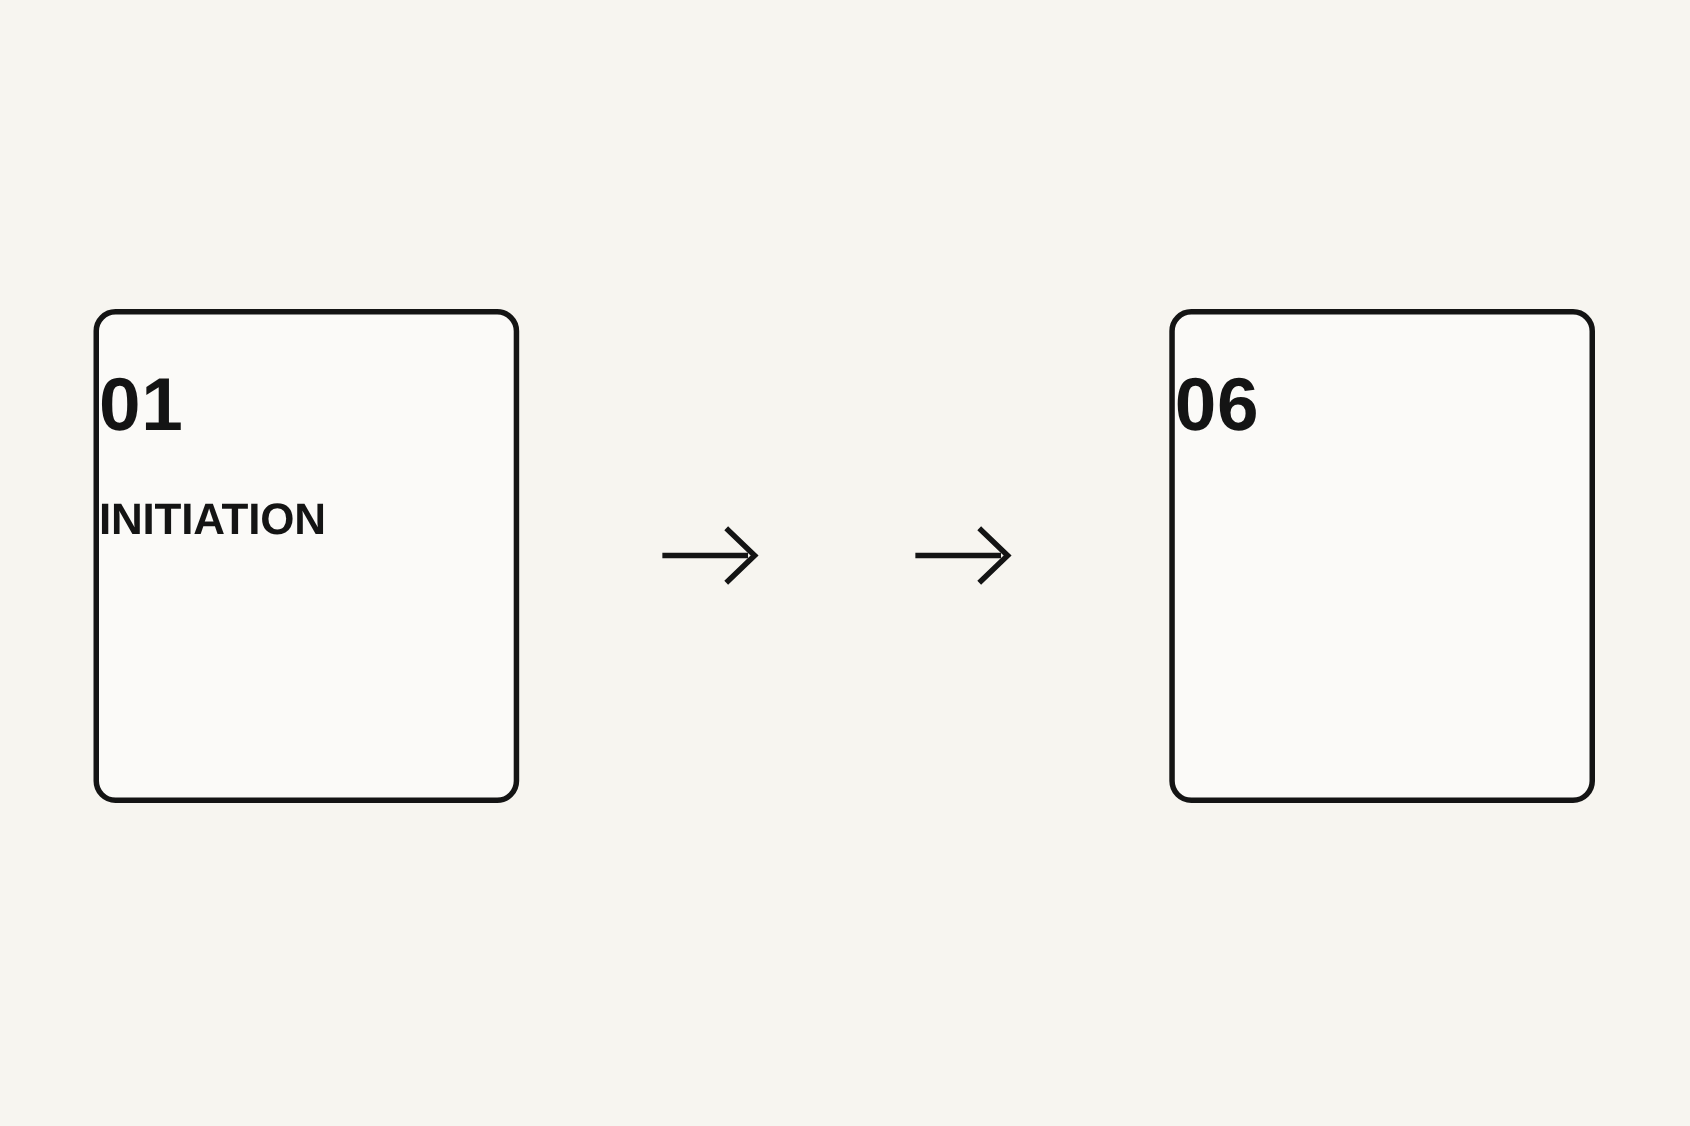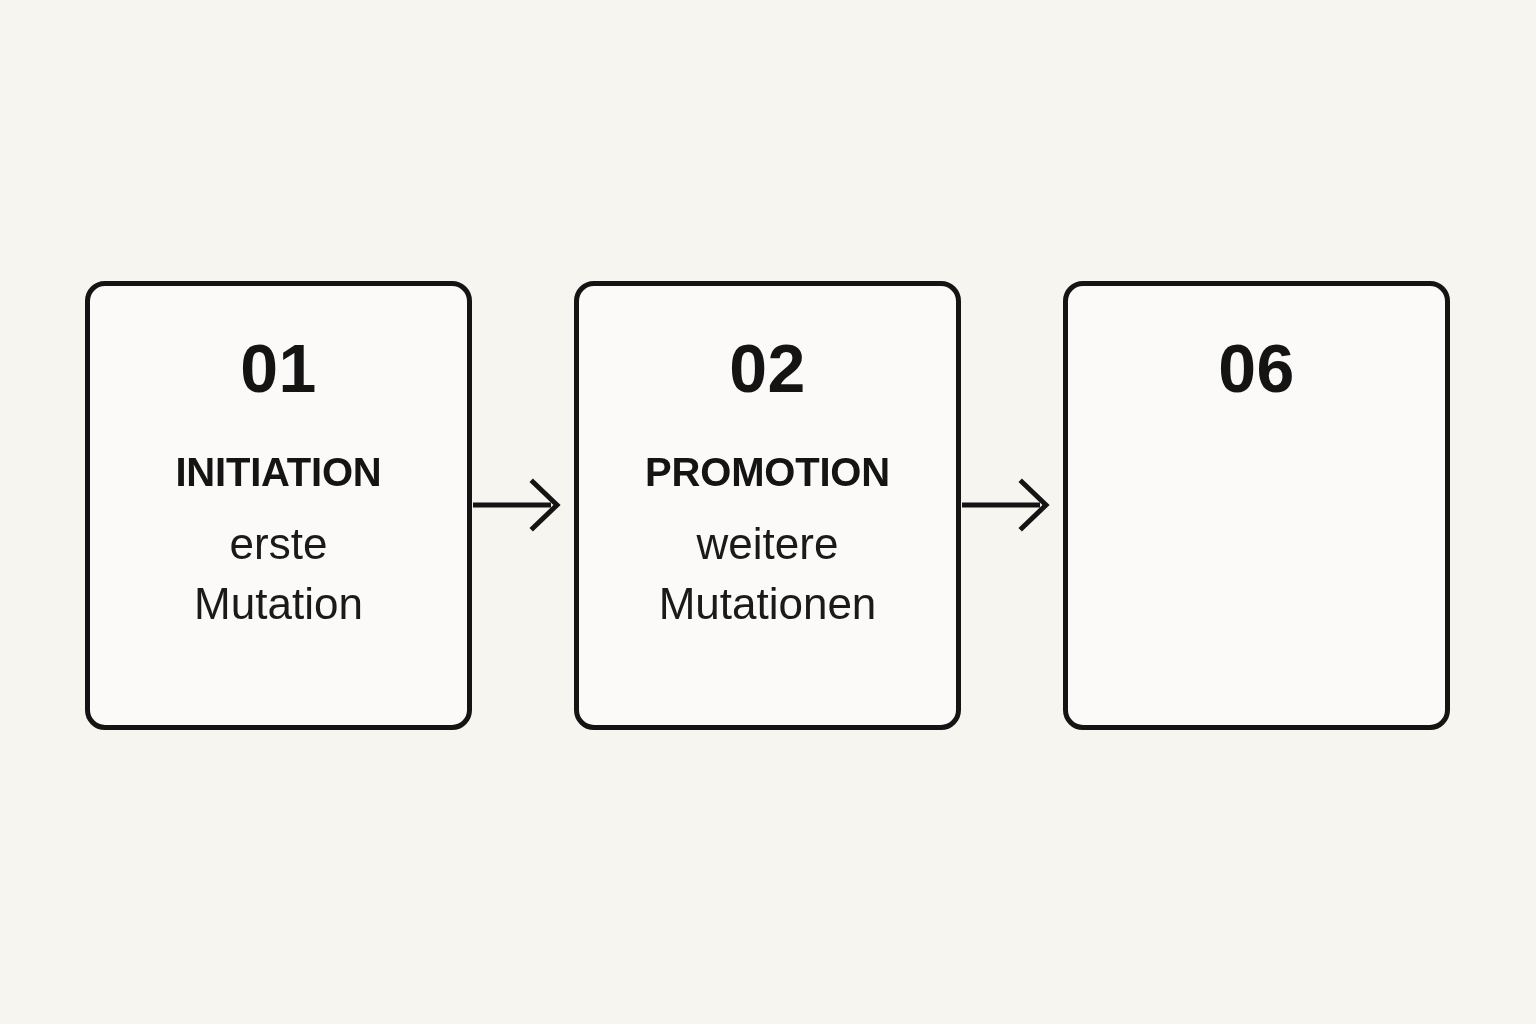--- a/index.html
+++ b/index.html
@@ -44,21 +44,21 @@
     flex: 0 0 387px;
   }
 
   .stage-inner {
     position: absolute;
     left: 0;
     right: 0;
     top: 48px;
     display: flex;
     flex-direction: column;
-    align-items: center;
+    align-items: flex-start;
     text-align: center;
   }
 
   .stage-number {
     font-size: 68px;
     font-weight: bold;
     color: #141414;
     line-height: 1;
     letter-spacing: 0.5px;
     margin: 0;
@@ -106,40 +106,30 @@
 <body>
 
 <div id="stage">
 
   <div class="flow">
 
     <div class="stage-box">
       <div class="stage-inner">
         <div class="stage-number">01</div>
         <div class="stage-title">INITIATION</div>
-        <div class="stage-desc">erste
-Mutation</div>
       </div>
     </div>
 
     <div class="connector">
       <svg width="101" height="60" viewBox="0 0 101 60">
         <line x1="0" y1="30" x2="78" y2="30" stroke="#141414" stroke-width="5"></line>
         <polyline points="60,7 84,30 60,53" fill="none" stroke="#141414" stroke-width="5" stroke-linecap="square" stroke-linejoin="miter"></polyline>
       </svg>
     </div>
 
-    <div class="stage-box">
-      <div class="stage-inner">
-        <div class="stage-number">02</div>
-        <div class="stage-title">PROMOTION</div>
-        <div class="stage-desc">weitere
-Mutationen</div>
-      </div>
-    </div>
 
     <div class="connector">
       <svg width="101" height="60" viewBox="0 0 101 60">
         <line x1="0" y1="30" x2="78" y2="30" stroke="#141414" stroke-width="5"></line>
         <polyline points="60,7 84,30 60,53" fill="none" stroke="#141414" stroke-width="5" stroke-linecap="square" stroke-linejoin="miter"></polyline>
       </svg>
     </div>
 
     <div class="stage-box">
       <div class="stage-inner">

